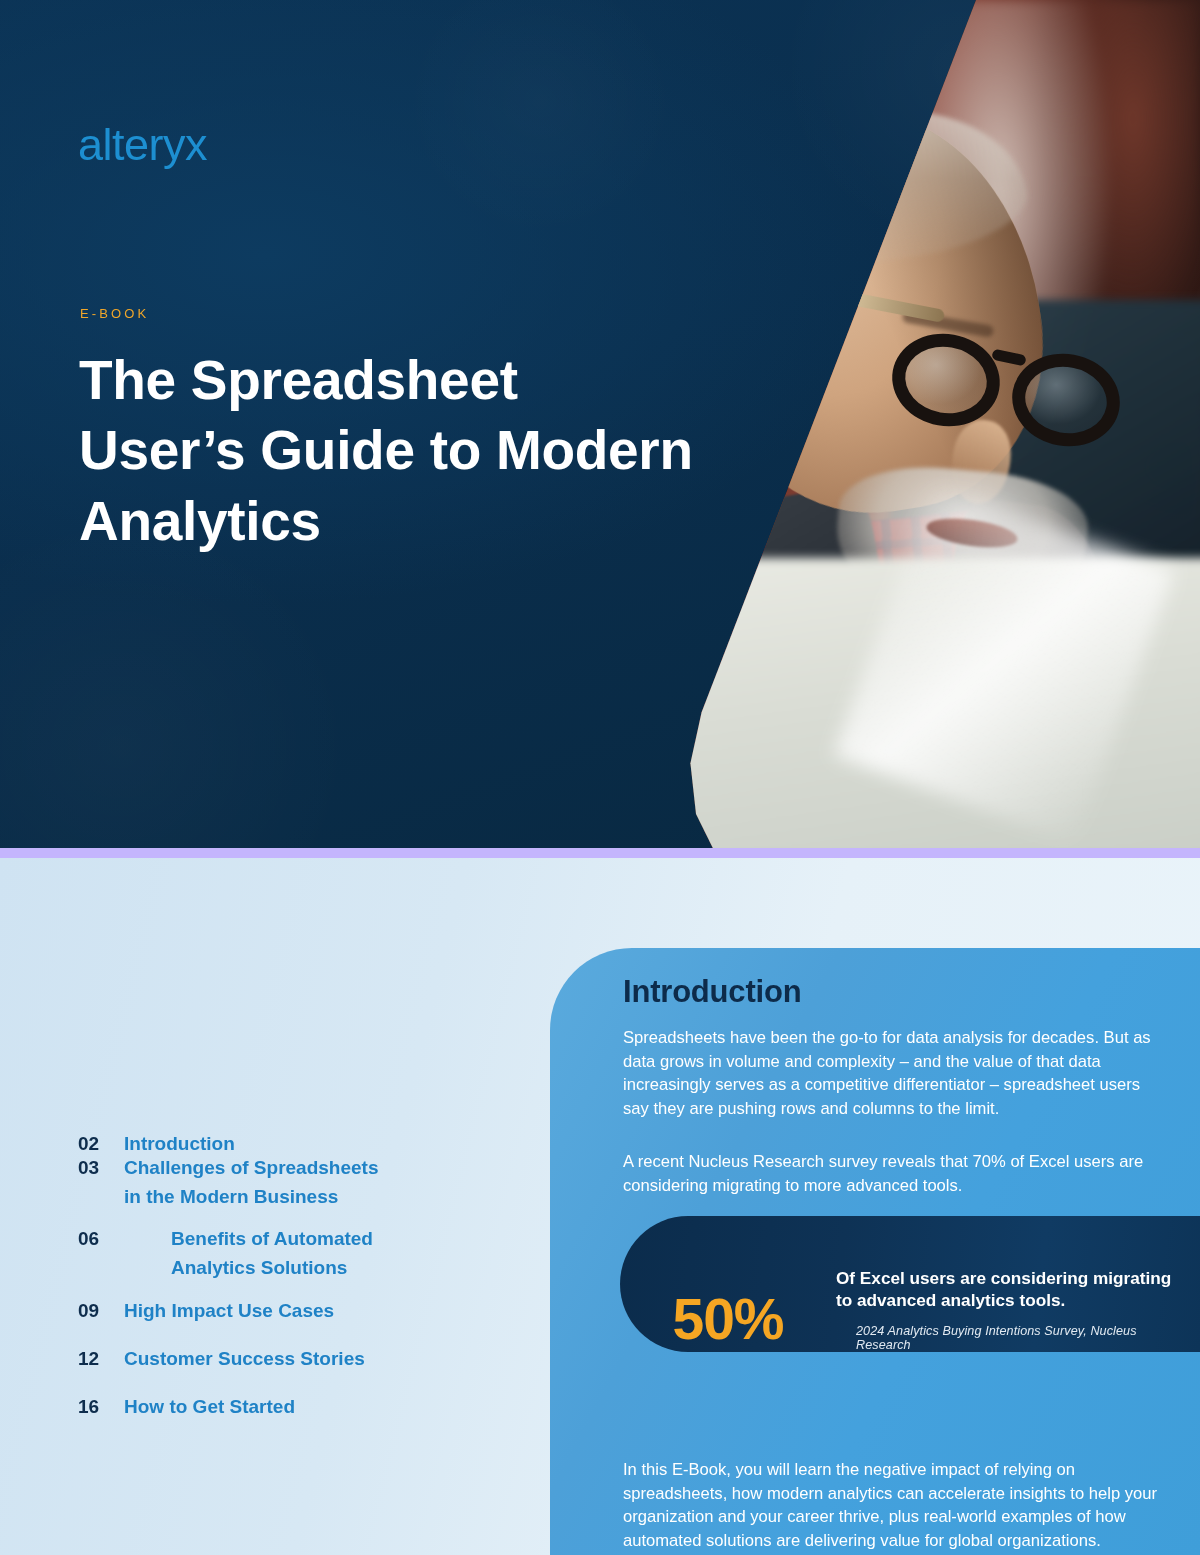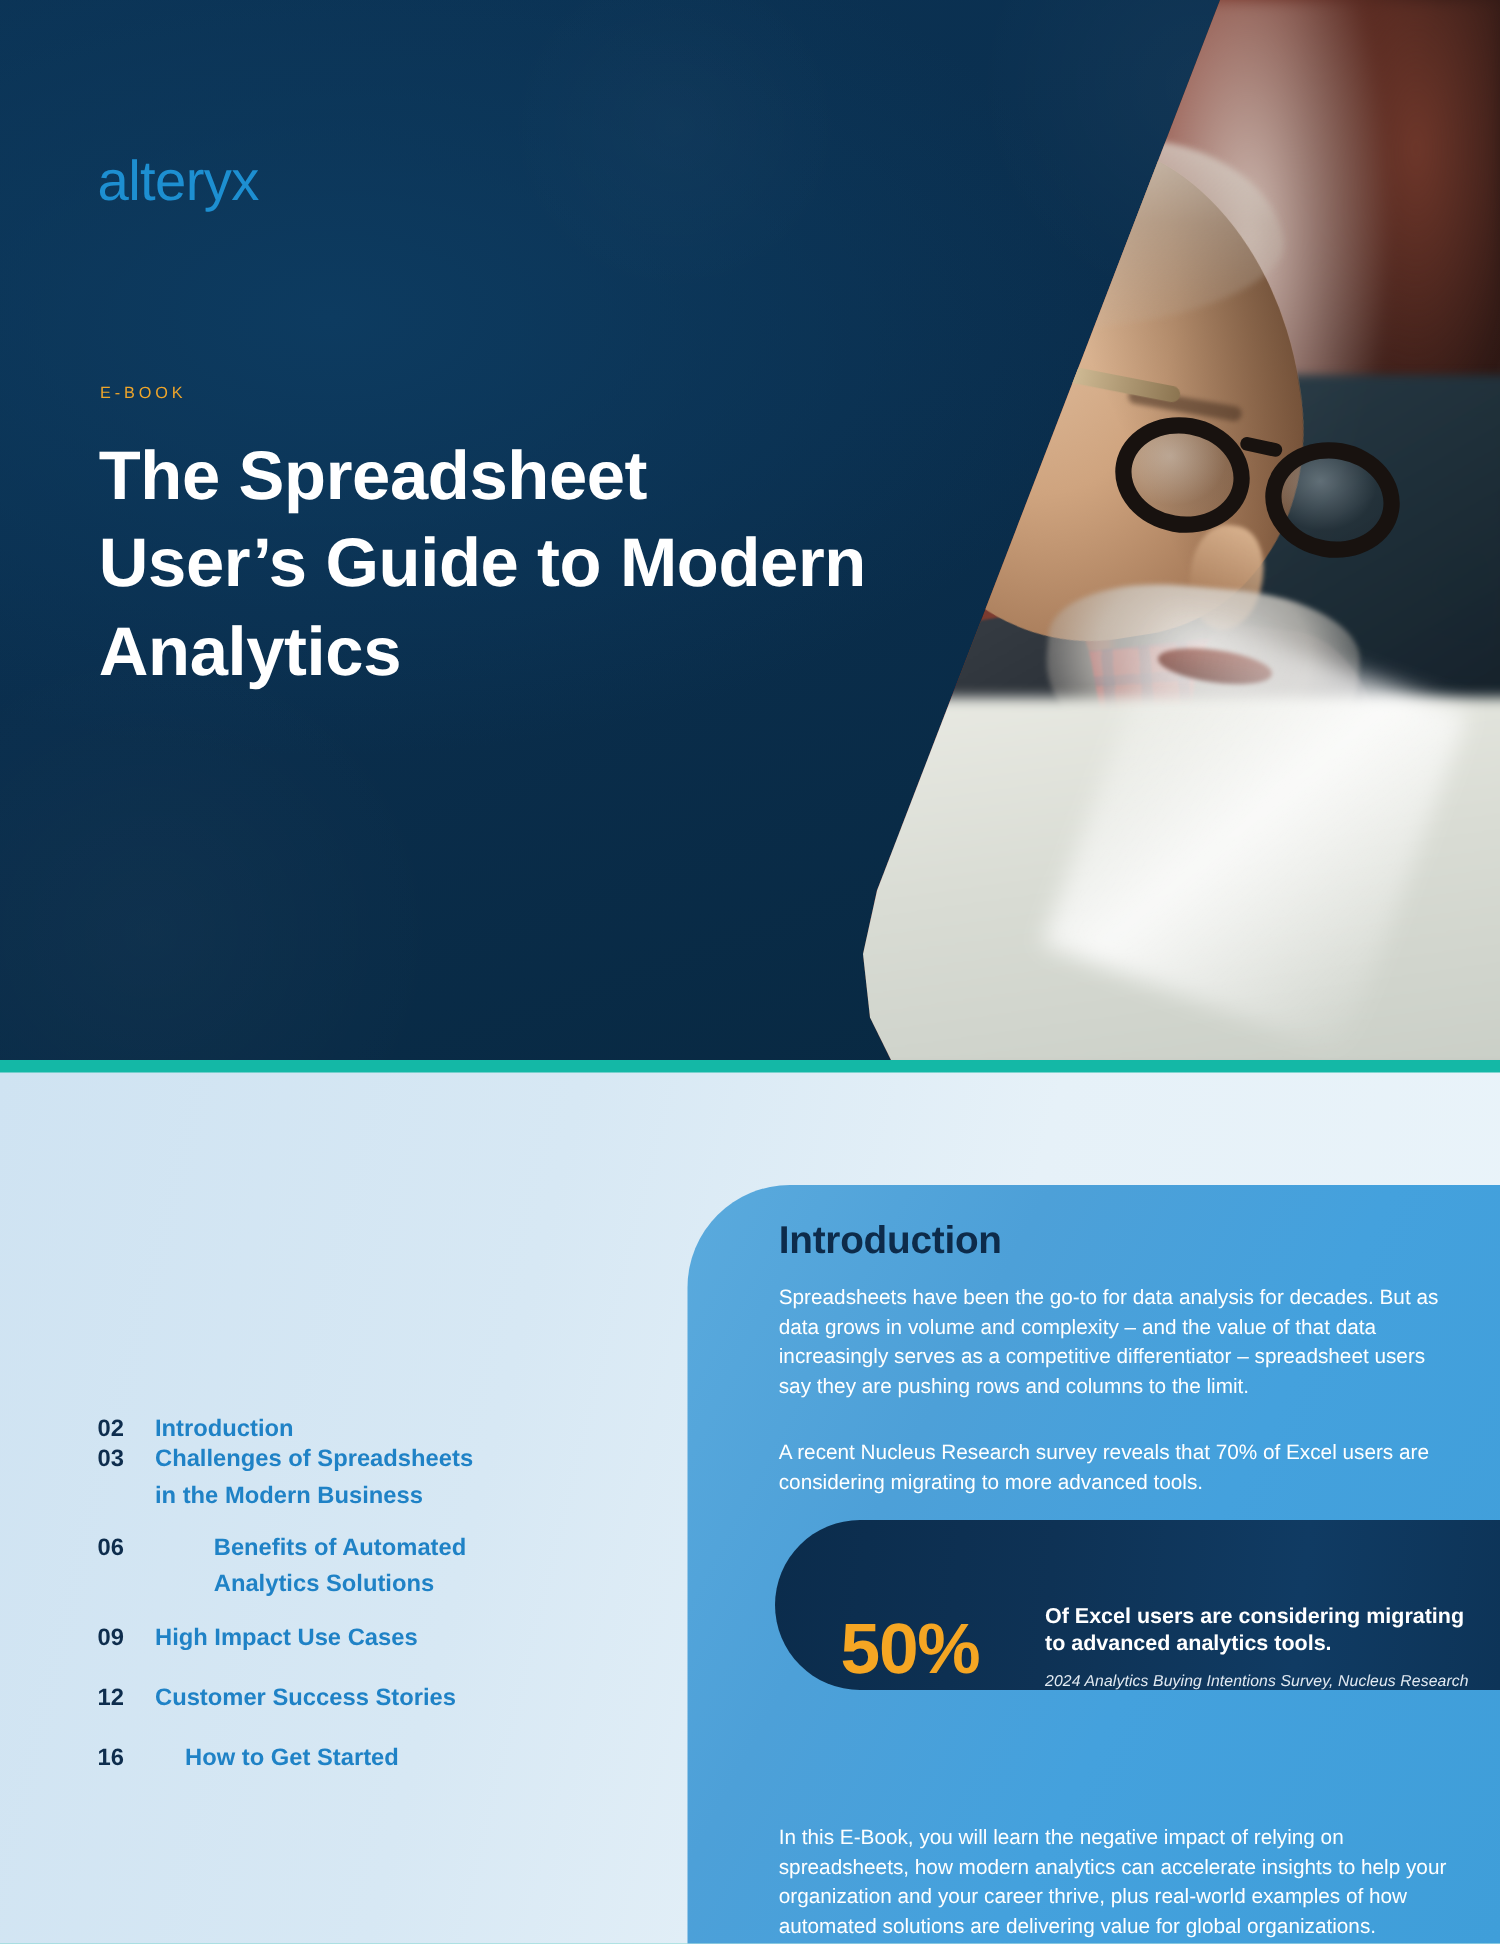--- a/index.html
+++ b/index.html
@@ -2,21 +2,21 @@
 <html><head>
 <meta charset="utf-8">
 <style>
   * { margin:0; padding:0; box-sizing:border-box; }
   html, body {
     width:1200px; height:1555px;
     background:#ffffff;
     font-family:"Liberation Sans", sans-serif;
     overflow:hidden;
   }
-  #root { position:relative; width:1200px; height:1555px; background:#14b8a6; }
+  #root { position:relative; width:1200px; height:1555px; background:#c4b5fd; }
 
   
   .cover {
     position:absolute; left:0; top:0; width:1200px; height:848px;
     background:
       radial-gradient(ellipse 900px 500px at 22% 30%, #0d3b60 0%, rgba(13,59,96,0) 70%),
       linear-gradient(160deg,#0b3355 0%,#0a2e4d 45%,#082840 100%);
     overflow:hidden;
   }
   
@@ -239,21 +239,21 @@
     width:216px; flex:0 0 216px; text-align:center;
     font-size:57px; font-weight:700; color:#f5a623; letter-spacing:-1px;
   }
   .callout-body { padding-right:10px; }
   .callout-head {
     font-size:17.2px; font-weight:700; color:#ffffff; line-height:1.32;
     width:336px;
   }
   .callout-cite {
     margin-top:12px; font-size:12.6px; font-style:italic;
-    color:#e2eaf2; font-weight:400; letter-spacing:.1px;
+    color:#e2eaf2; font-weight:400; letter-spacing:.1px;margin-left:20px;
   }
 </style>
 </head>
 <body>
 
 <div id="root">
 
   <section class="cover">
     <div class="cover-tex"></div>
 
@@ -305,21 +305,21 @@
 Analytics Solutions</span>
       </div>
       <div class="toc-row" style="left:78px; top:439px;">
         <span class="toc-num">09</span>
         <span class="toc-label">High Impact Use Cases</span>
       </div>
       <div class="toc-row" style="left:78px; top:487px;">
         <span class="toc-num">12</span>
         <span class="toc-label">Customer Success Stories</span>
       </div>
-      <div class="toc-row" style="left:78px; top:535px;gap:24px;">
+      <div class="toc-row" style="left:78px; top:535px;">
         <span class="toc-num">16</span>
         <span class="toc-label">How to Get Started</span>
       </div>
     </nav>
 
     <article class="panel">
       <h2 class="panel-h">Introduction</h2>
       <p class="panel-p p1">Spreadsheets have been the go-to for data analysis for decades. But as data grows in volume and complexity – and the value of that data increasingly serves as a competitive differentiator – spreadsheet users say they are pushing rows and columns to the limit.</p>
       <p class="panel-p p2">A recent Nucleus Research survey reveals that 70% of Excel users are considering migrating to more advanced tools.</p>
 

